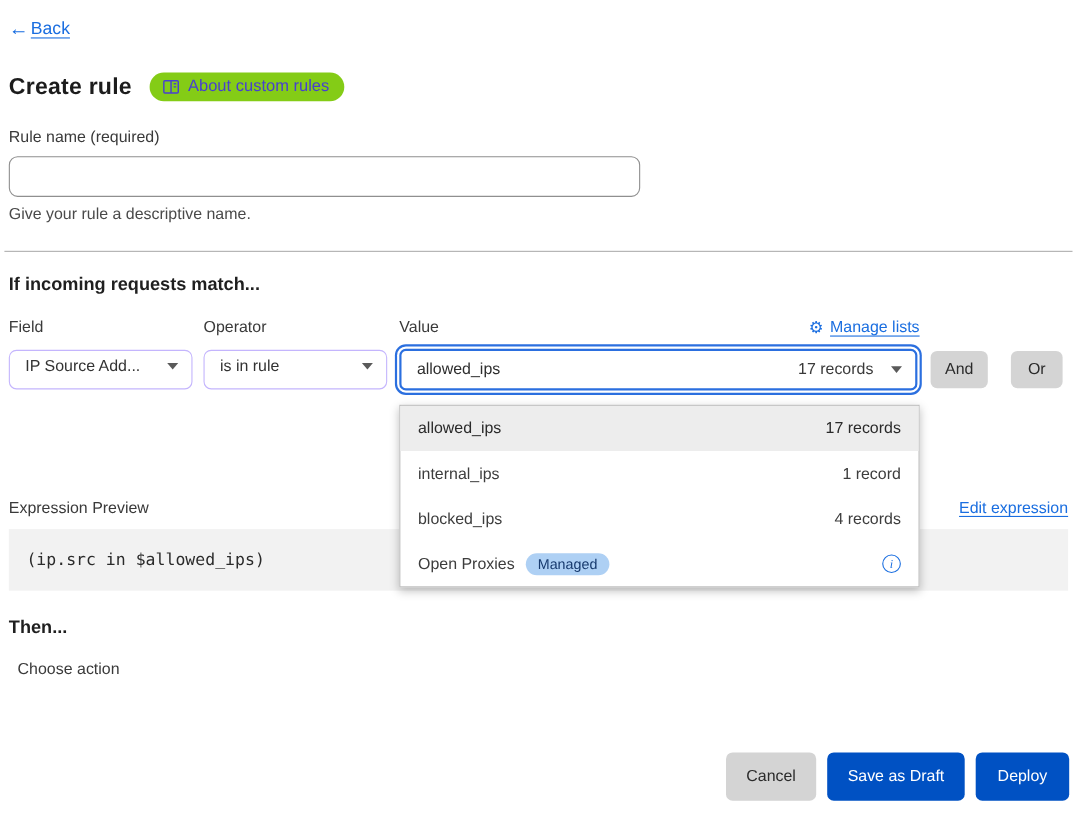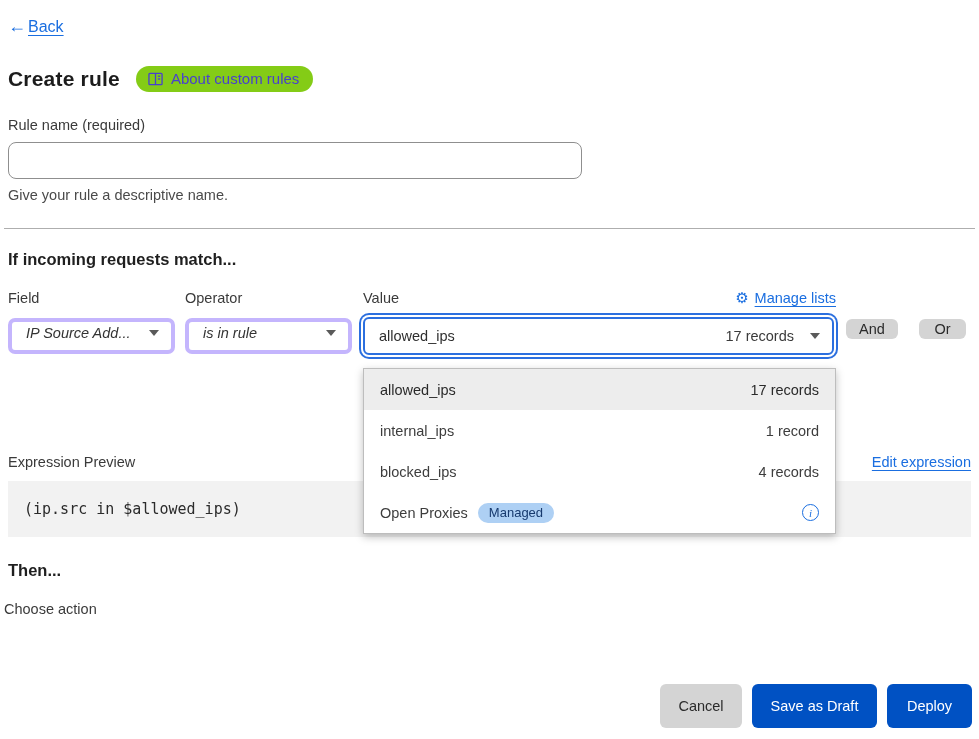--- a/index.html
+++ b/index.html
@@ -41,23 +41,23 @@
   .divider { left:4px; top:228px; width:971px; border-top:1px solid #aeaeae; }
 
   .section-heading { font-size:16.5px; font-weight:bold; color:#1f1f1f; }
   .match-heading { left:8px; top:250px; }
 
   .col-label { top:290px; }
 
   
   .select-box {
     top:318px; height:36px; background:#fff;
-    border:4px solid #c4b5fd; border-radius:7px;
+    border:1px solid #c4b5fd; border-radius:7px;
     display:flex; align-items:center; justify-content:space-between;
-    padding:0 12px 6px 14px; font-size:14.5px; color:#333; cursor:pointer;font-style:italic;
+    padding:0 12px 6px 14px; font-size:14.5px; color:#333; cursor:pointer;
   }
   .chev {
     width:0; height:0; flex:0 0 auto;
     border-left:5.5px solid transparent; border-right:5.5px solid transparent;
     border-top:6.5px solid #5a5a5a;
   }
   .field-select { left:8px; width:167px; }
   .operator-select { left:185px; width:167px; }
 
   .value-select {
@@ -69,21 +69,21 @@
   }
   .value-right { display:flex; align-items:center; gap:16px; color:#3a3a3a; }
 
   .manage-lists {
     left:363px; top:289px; width:473px; text-align:right;
     font-size:14.5px; display:flex; justify-content:flex-end; align-items:center; gap:6px;
   }
   .gear { color:#1a6ee0; font-size:15px; text-decoration:none; }
 
   .gray-btn {
-    top:319px; height:20px; background:#d4d4d4; border:none; border-radius:6px;
+    top:319px; height:34px; background:#d4d4d4; border:none; border-radius:6px;
     font-family:"Liberation Sans", sans-serif; font-size:14.5px; color:#2b2b2b; cursor:pointer;
   }
   .and-btn { left:846px; width:52px; }
   .or-btn  { left:919px; width:47px; }
 
   
   .dropdown {
     left:363px; top:368px; width:473px; background:#fff;
     border:1px solid #bdbdbd; box-shadow:0 3px 8px rgba(0,0,0,.25);
     z-index:10;
@@ -108,21 +108,21 @@
   .expr-label { left:8px; top:454px; font-size:14.5px; color:#3a3a3a; }
   .edit-expr { top:454px; right:8px; font-size:14.5px; }
   .expr-box {
     left:8px; top:481px; width:963px; height:56px; background:#f2f2f2;
     display:flex; align-items:center; padding-left:16px;
   }
   .expr-code { font-family:"DejaVu Sans Mono","Liberation Mono",monospace; font-size:15px; color:#2b2b2b; }
 
   
   .then-heading { left:8px; top:561px; }
-  .action-label { left:4px; top:601px; }
+  .action-label { left:16px; top:601px; }
   .action-select { left:8px; top:627px; width:335px; height:36px; }
   .placeholder { color:#8a8a8a; }
 
   
   .footer-btn {
     top:684px; height:44px; border:none; border-radius:6px;
     font-family:"Liberation Sans", sans-serif; font-size:14.5px; cursor:pointer;
   }
   .cancel-btn { left:660px; width:82px; background:#d4d4d4; color:#2b2b2b; }
   .blue-btn { background:#0051c3; color:#fff; }

